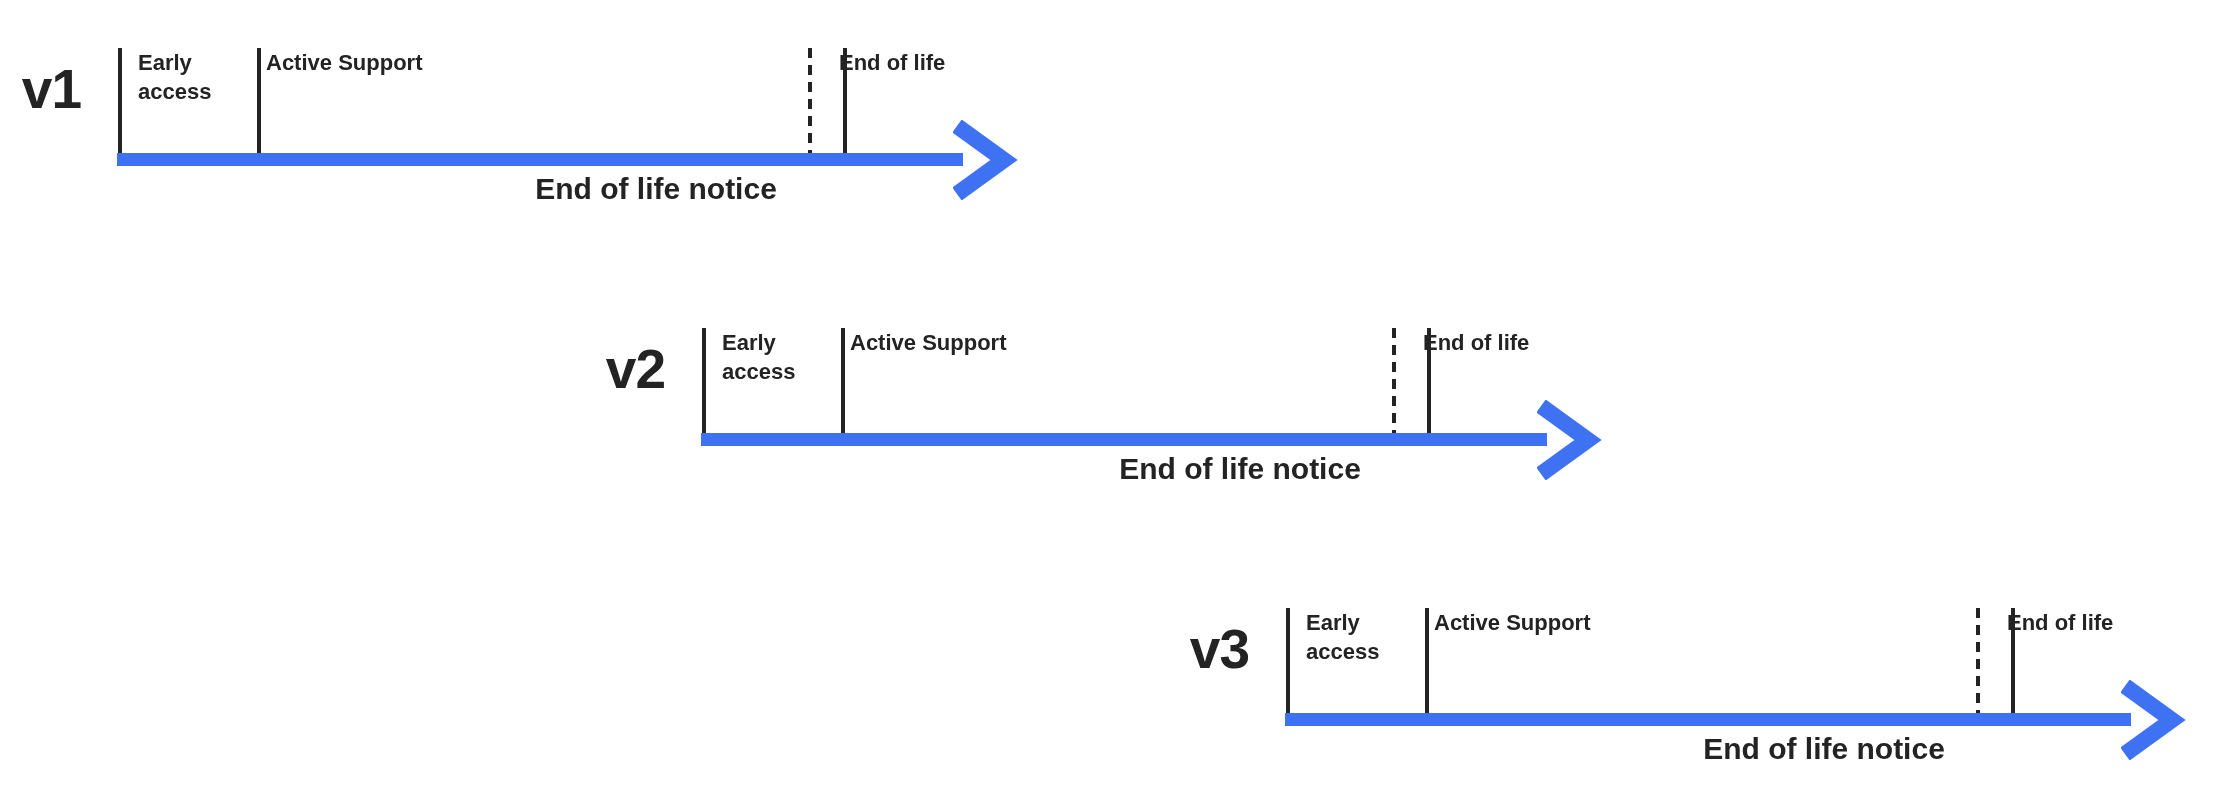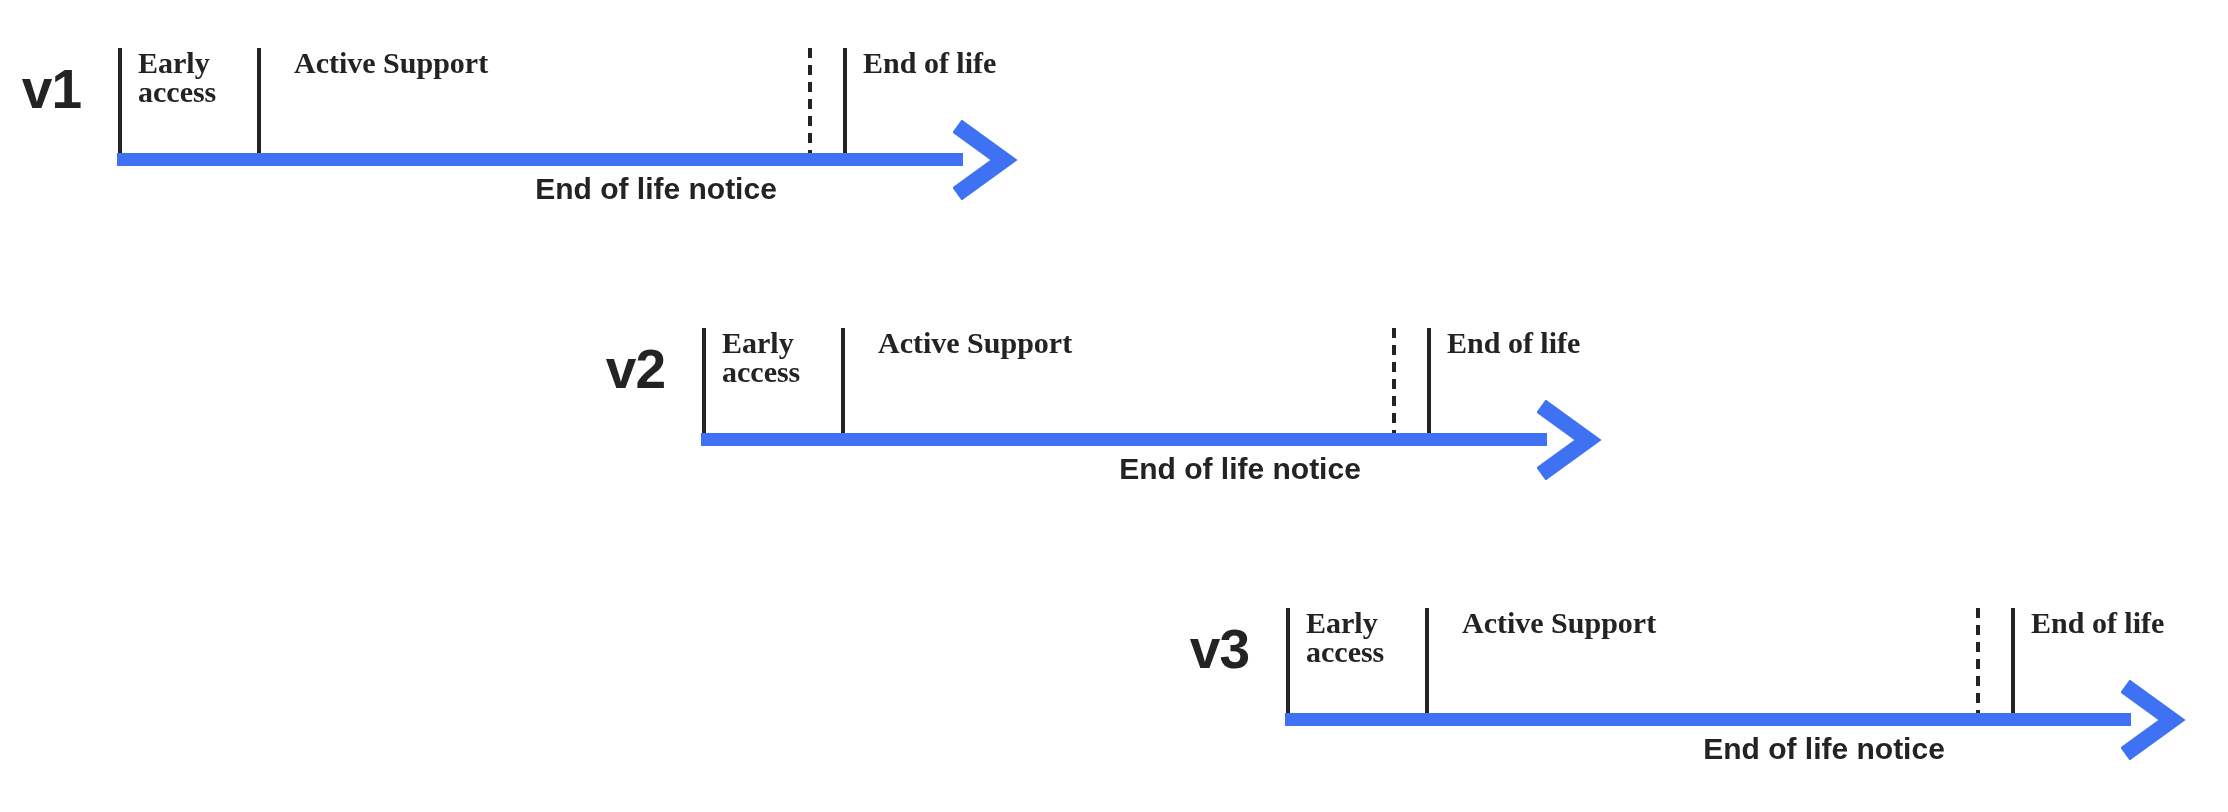--- a/index.html
+++ b/index.html
@@ -42,28 +42,27 @@
   .t3 { left: 725px; }
   .dashed {
     position: absolute;
     left: 690px; top: 0;
     width: 4px; height: 105px;
     background: repeating-linear-gradient(to bottom, var(--ink) 0px, var(--ink) 10px, transparent 10px, transparent 17px);
   }
   .phase {
     position: absolute;
     top: 0;
-    font-size: 30px;
+    font-size: 22px;
     line-height: 29px;
     white-space: nowrap;
-    font-family: Liberation Serif, serif;
   }
   .early  { left: 20px; width: 122px; white-space: normal; }
-  .active { left: 176px; }
-  .eol    { left: 745px; }
+  .active { left: 148px; }
+  .eol    { left: 721px; }
   .bar {
     position: absolute;
     left: -1px; top: 105px;
     width: 846px; height: 13px;
     background: var(--accent);
   }
   .head { position: absolute; left: 835px; top: 72px; }
   .notice {
     position: absolute;
     left: 388px; top: 126px;

